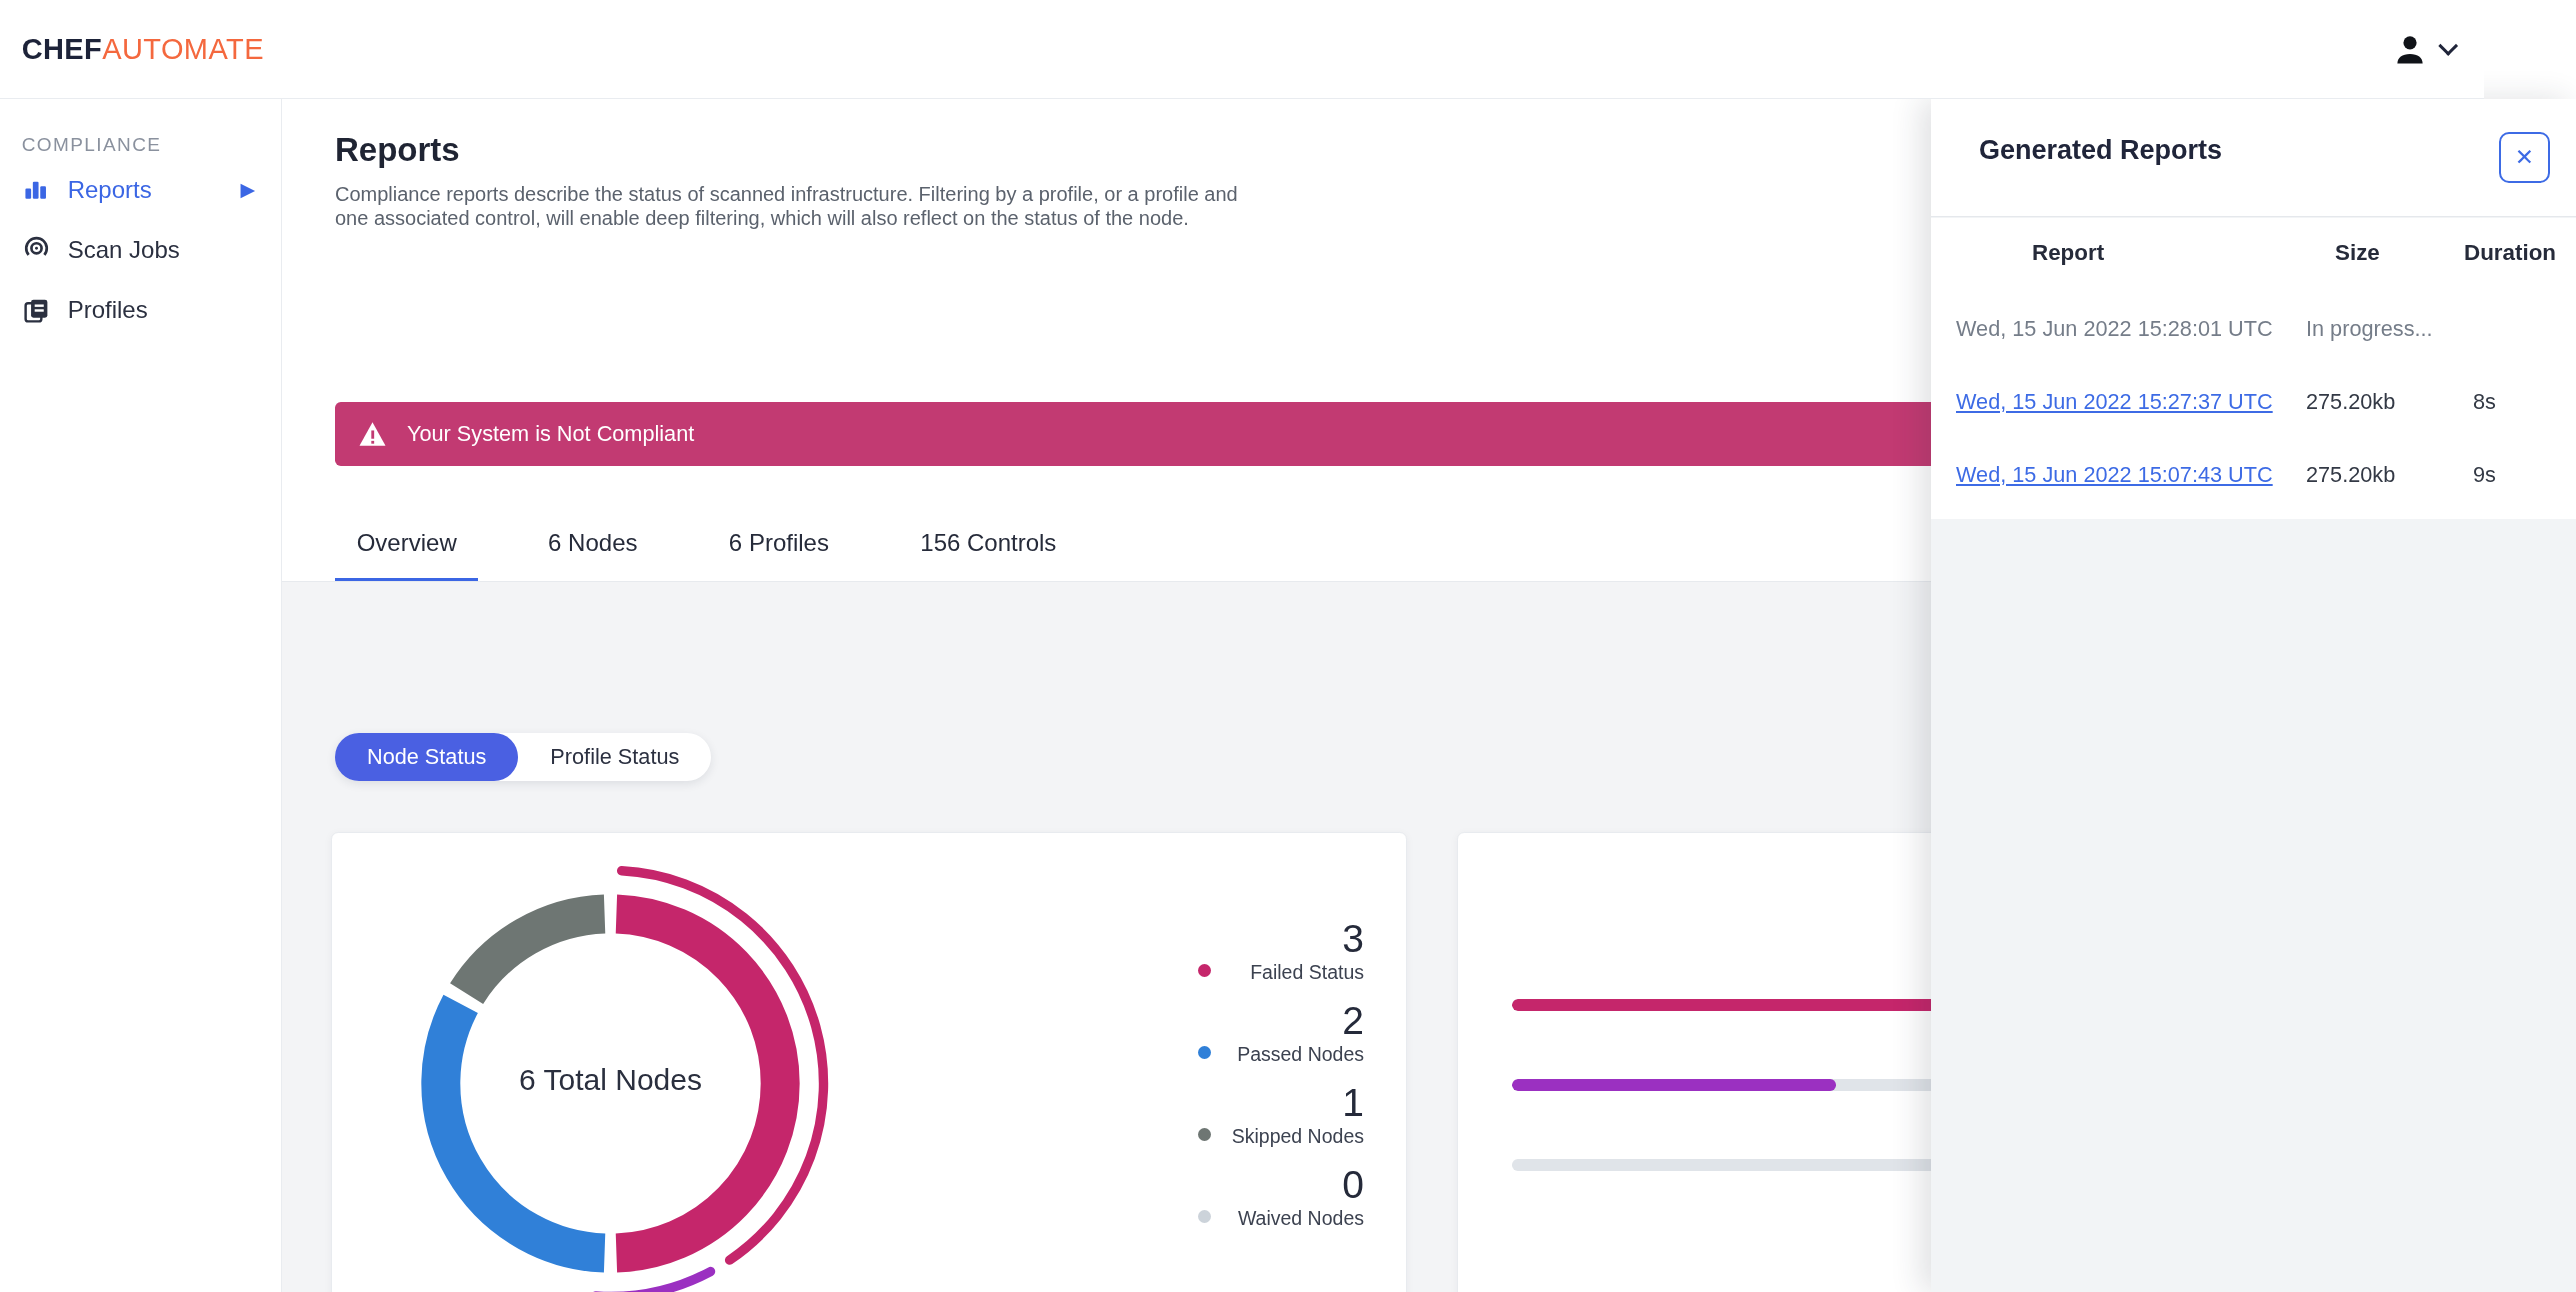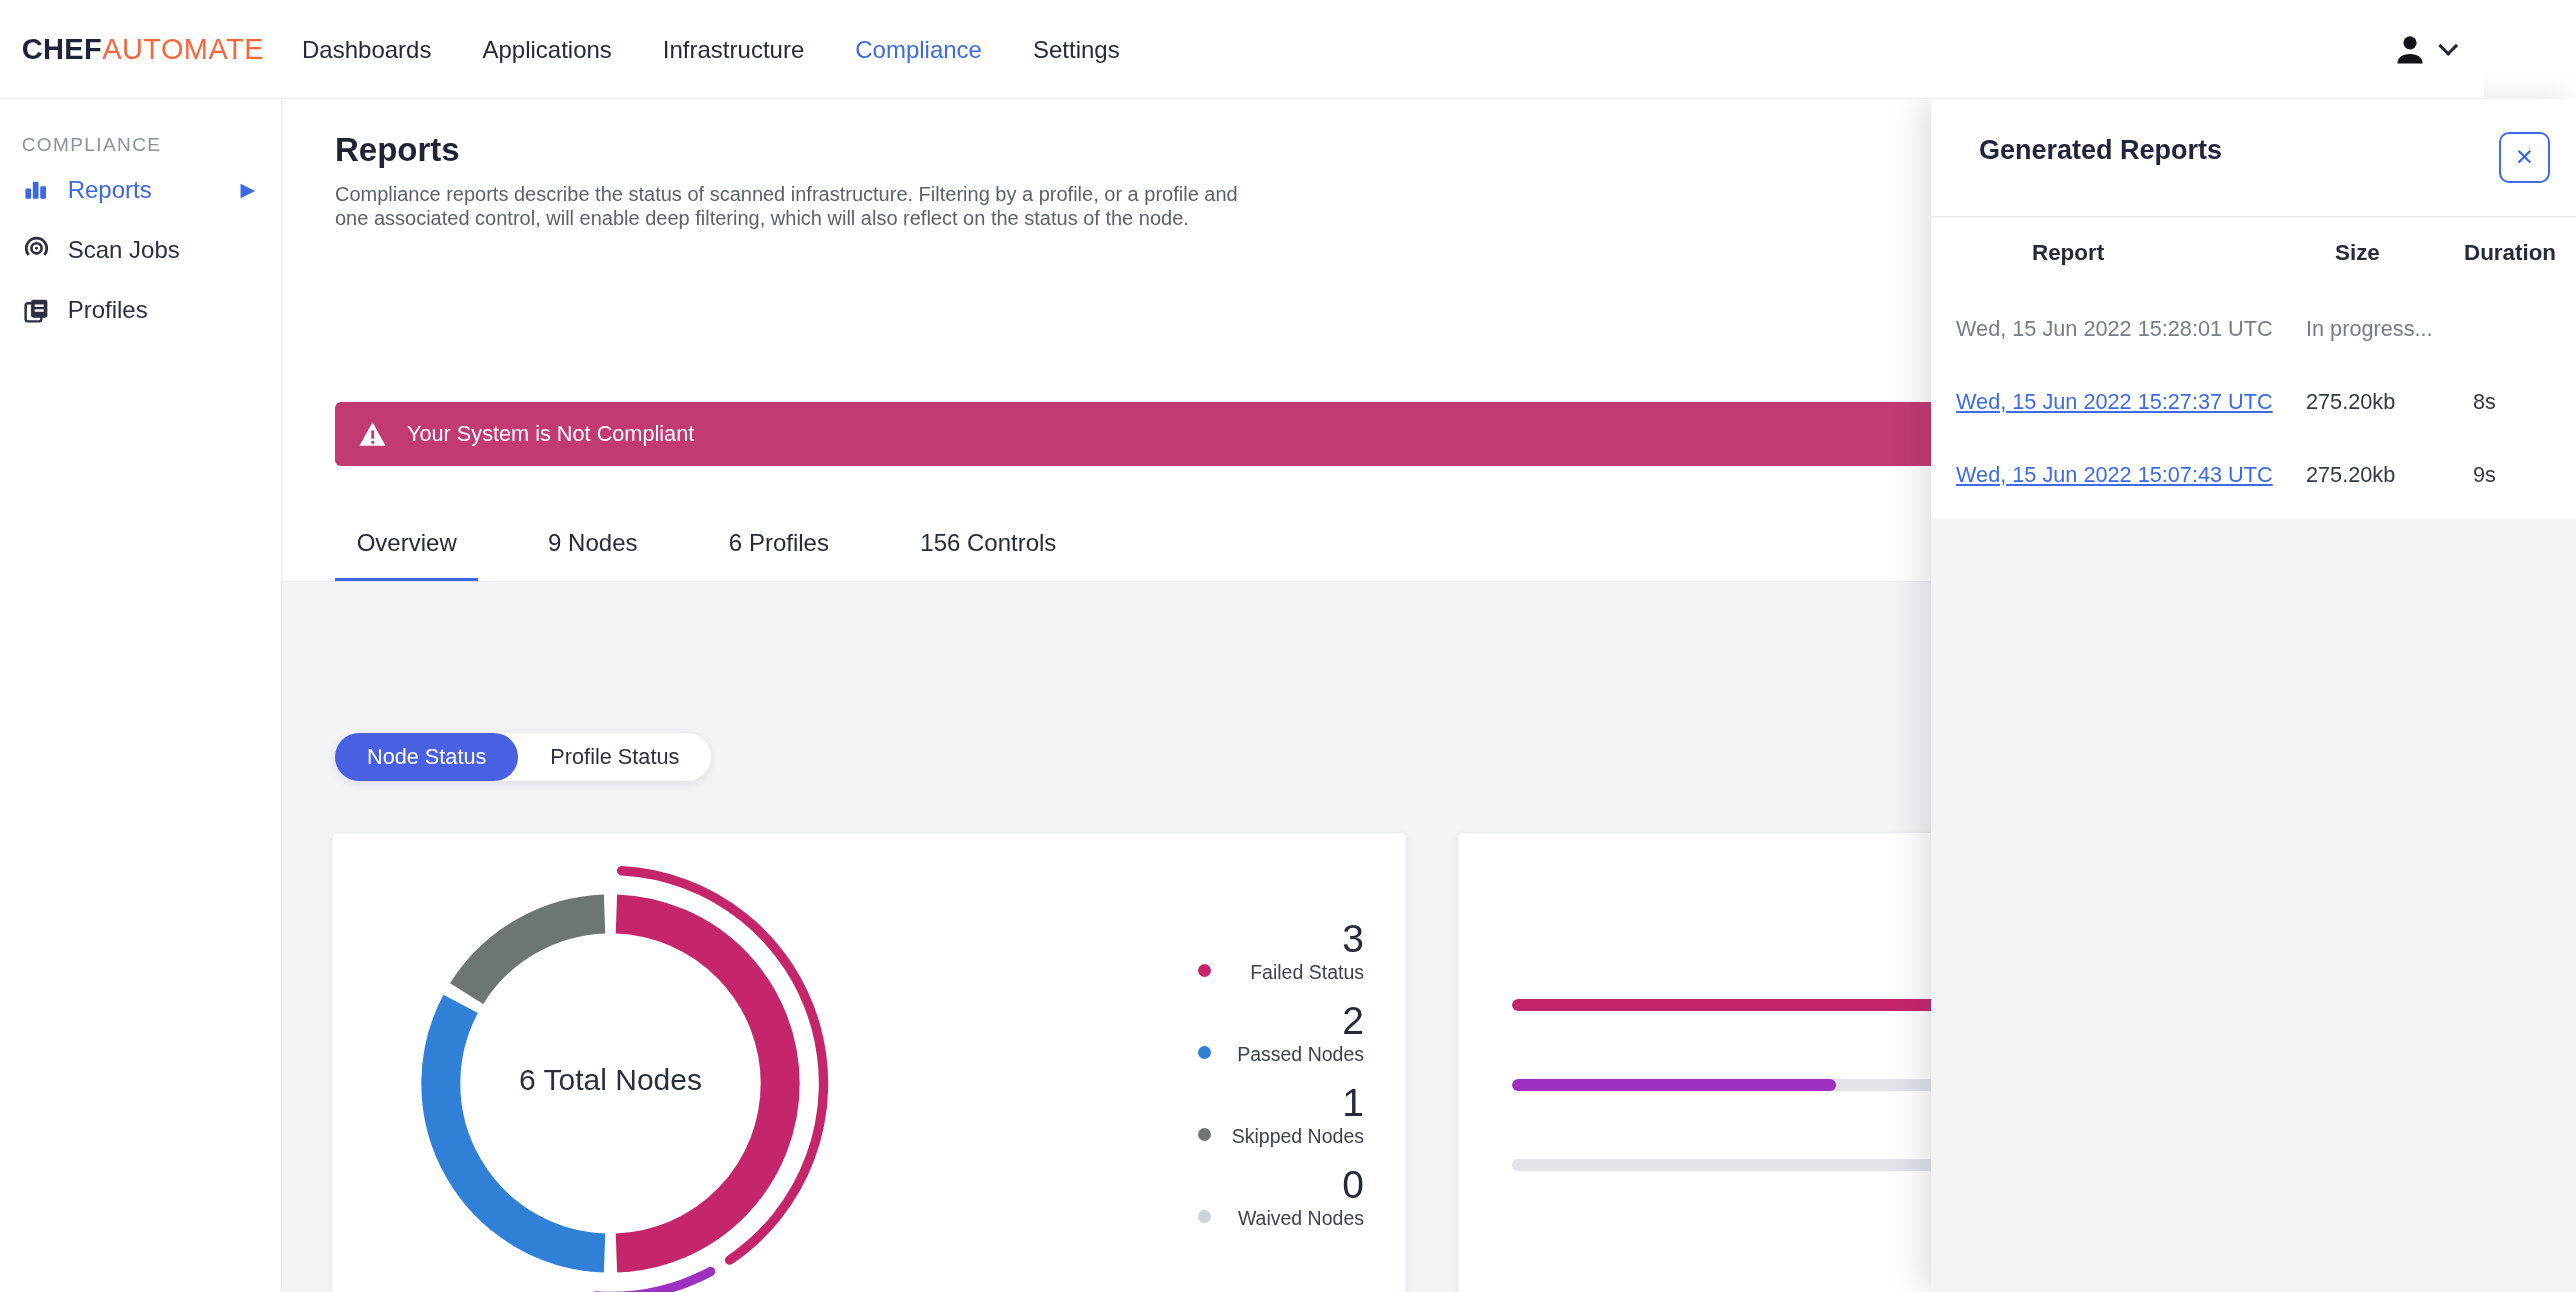--- a/index.html
+++ b/index.html
@@ -99,27 +99,20 @@
 </style>
 </head>
 <body>
 <div id="app">
 
   <header class="topnav">
     <div class="logo">
       <span class="chef">CHEF</span>
         <span class="automate">AUTOMATE</span>
     </div>
-    <nav class="mainnav">
-      <a>Dashboards</a>
-      <a>Applications</a>
-      <a>Infrastructure</a>
-      <a class="active">Compliance</a>
-      <a>Settings</a>
-    </nav>
     <div class="user-area">
       <span>
         <svg width="36" height="36" viewBox="0 0 24 24">
             <circle cx="12" cy="7.2" r="4.4" fill="#101318"></circle>
             <path d="M3.6 21c0-4 3.2-6.4 8.4-6.4s8.4 2.4 8.4 6.4z" fill="#101318"></path>
           </svg>
       </span>
       <span class="chev"></span>
     </div>
   </header>
@@ -174,21 +167,21 @@
             <path d="M12 1 L23 21 H1 Z" fill="#fff"></path>
             <rect x="11" y="8" width="2.4" height="7" fill="#c23a72"></rect>
             <rect x="11" y="16.8" width="2.4" height="2.4" fill="#c23a72"></rect>
           </svg>
       </span>
       <span class="txt">Your System is Not Compliant</span>
     </div>
 
     <div class="tabs">
       <div class="tab active">Overview</div>
-      <div class="tab">9 Nodes</div>
+      <div class="tab">6 Nodes</div>
       <div class="tab">6 Profiles</div>
       <div class="tab">156 Controls</div>
     </div>
     <div class="header-sep"></div>
 
     <div class="gray-area">
 
       <div class="toggle">
         <div class="opt active">Node Status</div>
         <div class="opt">Profile Status</div>

